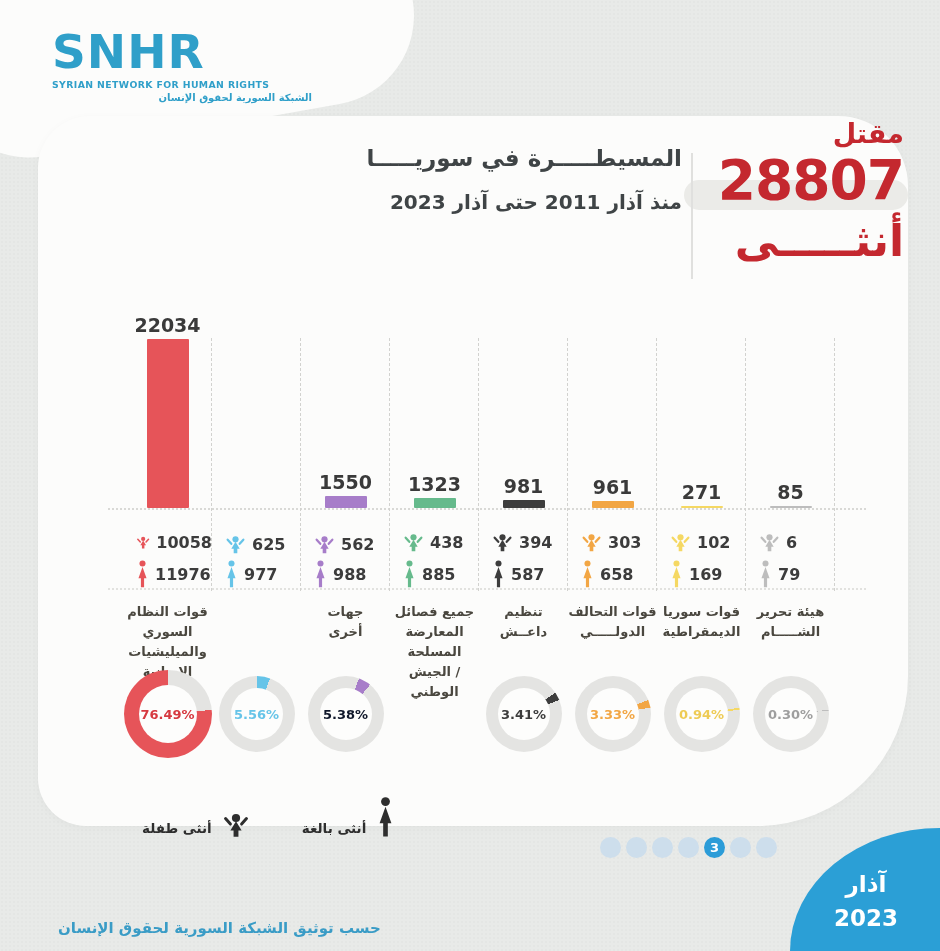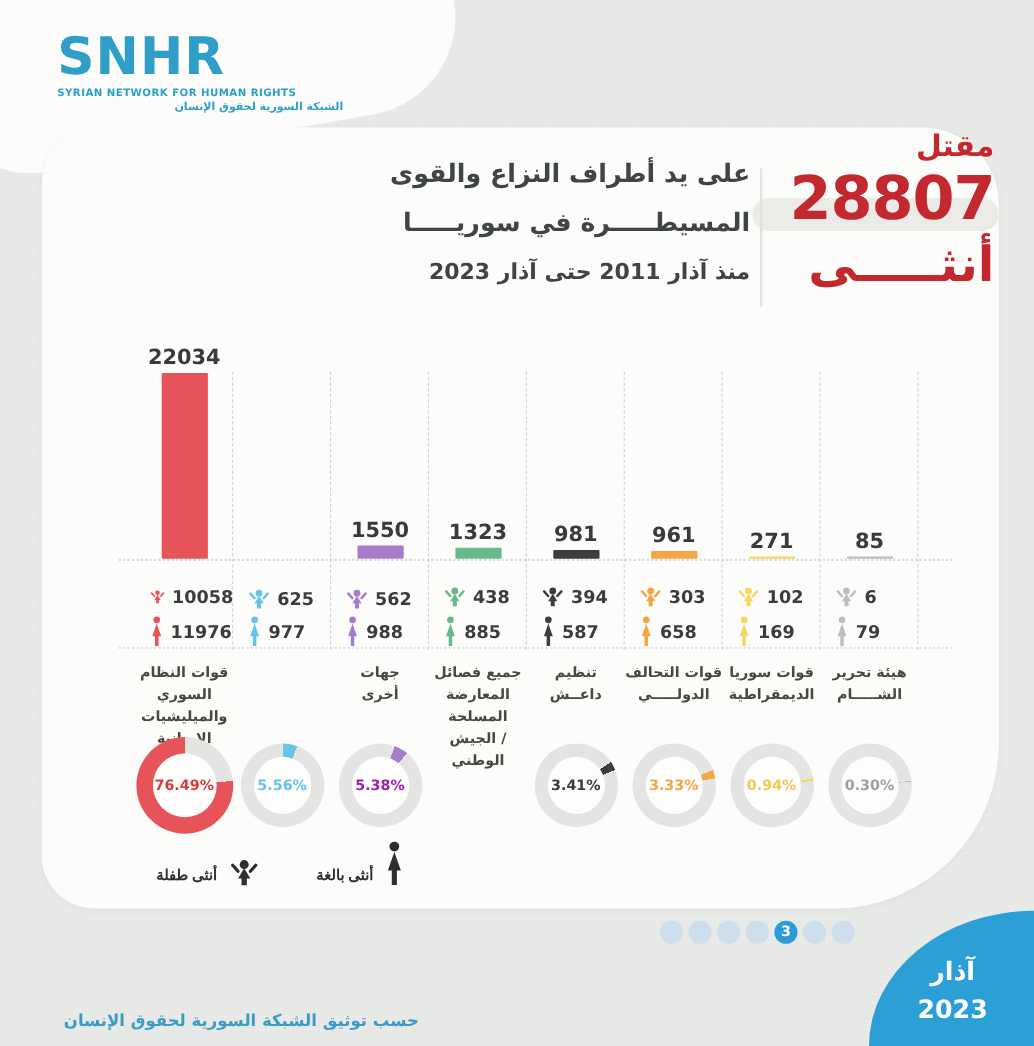--- a/index.html
+++ b/index.html
@@ -60,22 +60,22 @@
                direction:rtl; font-size:13px; font-weight:bold; color:#4a473f; line-height:20px; }
   .donut { position:absolute; top:362px; left:50%; margin-left:-38px; width:76px; height:76px;
            border-radius:50%; }
   .donut .hole { position:absolute; inset:12px; background:#fdfdfc; border-radius:50%;
                  display:flex; align-items:center; justify-content:center; }
   .pct { font-size:13px; font-weight:bold; direction:ltr; white-space:nowrap; }
   .col.first .donut { width:88px; height:88px; margin-left:-44px; top:356px; }
   .col.first .donut .hole { inset:15px; }
 
   
-  .legend { position:absolute; left:142px; top:764px; display:flex; align-items:flex-end; gap:52px;
-            color:#2e2e2e;font-family:Liberation Serif, serif; }
+  .legend { position:absolute; left:142px; top:796px; display:flex; align-items:flex-end; gap:52px;
+            color:#2e2e2e; }
   .legend-item { display:flex; align-items:flex-end; gap:10px; }
   .legend-label { font-size:13.5px; font-weight:bold; direction:rtl; padding-bottom:2px; }
   .legend .adult-big { width:19px; height:42px; }
   .legend .child-big { width:28px; height:26px; }
 
   
   .pagination { position:absolute; left:600px; top:837px; display:flex; gap:5px; align-items:center; }
   .dot { width:21px; height:21px; border-radius:50%; background:#cddeec; }
   .dot.active { background:#2b9cd8; color:#ffffff; font-size:13px; font-weight:bold;
                 display:flex; align-items:center; justify-content:center; }
@@ -107,21 +107,20 @@
   <div class="headline">
     <div class="hl-kicker">مقتل</div>
     <div class="hl-number-wrap">
       <div class="hl-pill"></div>
       <div class="hl-number">28807</div>
     </div>
     <div class="hl-word">أنثـــــى</div>
   </div>
 
   <div class="title">
-    <div class="title-l1">على يد أطراف النزاع والقوى</div>
     <div class="title-l2">المسيطـــــرة في سوريـــــا</div>
     <div class="title-l3">منذ آذار 2011 حتى آذار 2023</div>
   </div>
   <div class="title-divider"></div>
 
   <div class="dotline base"></div>
   <div class="dotline lower"></div>
 
   <div class="chart" id="chart">
       <div class="sep" style="left: 88px;"></div>
@@ -208,21 +207,21 @@
         <path d="M9 9.2 L14.6 25 L11.2 25 L11.2 37.5 L6.8 37.5 L6.8 25 L3.4 25 Z"></path>
       </svg>
       <span class="count">988</span>
     </div>
     <div class="cat-label">
           <div>جهات</div>
           <div>أخرى</div>
         </div>
     <div class="donut" style="background: conic-gradient(rgb(228, 228, 226) 0deg, rgb(228, 228, 226) 20deg, rgb(167, 125, 201) 20deg, rgb(167, 125, 201) 39.368deg, rgb(228, 228, 226) 39.368deg, rgb(228, 228, 226) 360deg);">
       <div class="hole">
-        <span class="pct" style="color: #a21caf;">5.38%</span>
+        <span class="pct" style="color: #0f172a;">5.38%</span>
       </div>
     </div>
   </div>
 
   <div class="col" style="left: 267px;">
     <div class="bar-wrap">
       <div class="bar-value">1323</div>
       <div class="bar" style="height: 10px; background: rgb(102, 186, 140);"></div>
     </div>
     <div class="count-row row-child" style="color: rgb(102, 186, 140);">

